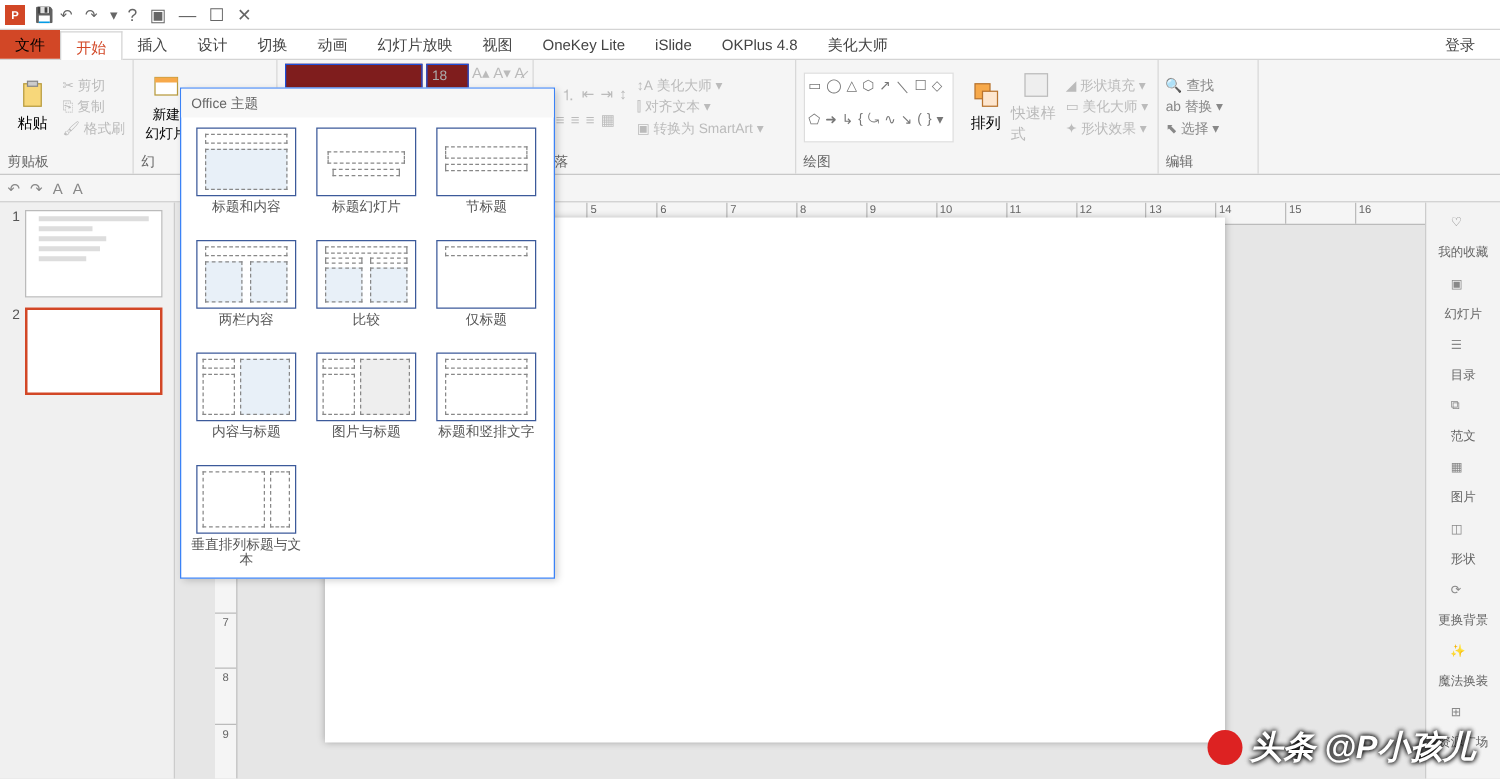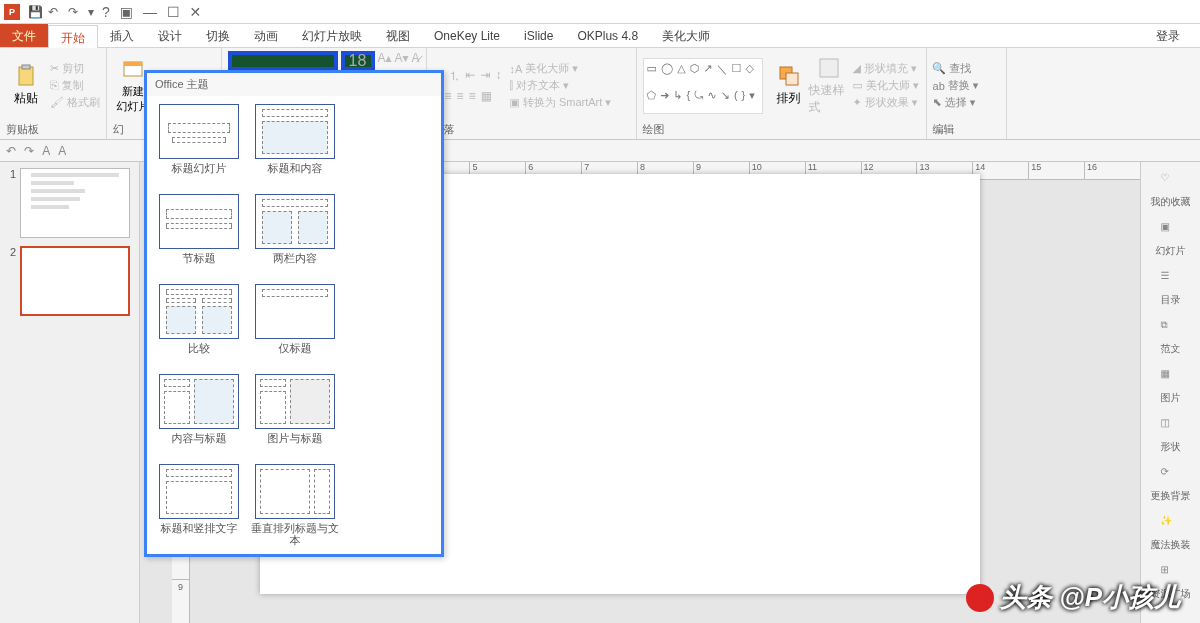--- a/index.html
+++ b/index.html
@@ -9,38 +9,38 @@
 .titlebar { height: 24px; background: #fff; display: flex; align-items: center; padding: 0 4px; border-bottom: 1px solid #d4d4d4; }
 .titlebar .app-icon { width: 16px; height: 16px; background: #d24726; color: #fff; display: flex; align-items: center; justify-content: center; font-size: 9px; font-weight: bold; margin-right: 4px; }
 .titlebar .qat { display: flex; gap: 6px; margin-left: 4px; }
 .titlebar .qat span { width: 14px; height: 14px; color: #666; font-size: 12px; }
 .titlebar .title { flex: 1; text-align: center; color: #444; font-size: 12px; }
 .titlebar .winbtns { display: flex; gap: 10px; color: #666; font-size: 14px; }
 
 
 .tabs { height: 24px; background: #fff; display: flex; align-items: stretch; border-bottom: 1px solid #d4d4d4; }
 .tabs .tab { padding: 0 12px; line-height: 24px; color: #444; cursor: pointer; }
-.tabs .tab.file { background: #d24726; color: #fef9c3; }
+.tabs .tab.file { background: #d24726; color: #000000; }
 .tabs .tab.active { background: #fff; color: #d24726; border: 1px solid #d4d4d4; border-bottom: none; position: relative; top: 1px; }
 .tabs .login { margin-left: auto; padding: 0 20px; line-height: 24px; color: #444; }
 
 
 .ribbon { height: 92px; background: #f5f5f5; border-bottom: 1px solid #c8c8c8; display: flex; }
 .group { border-right: 1px solid #d8d8d8; padding: 3px 6px 2px; display: flex; flex-direction: column; }
 .group-body { flex: 1; display: flex; align-items: center; }
 .group-label { text-align: left; color: #666; font-size: 11px; padding-top: 2px; }
 .big-btn { display: flex; flex-direction: column; align-items: center; justify-content: center; gap: 2px; width: 40px; }
 .big-btn .ico { width: 24px; height: 24px; }
 .mini { display: flex; align-items: center; gap: 3px; color: #888; font-size: 11px; margin: 2px 0; }
 .disabled { color: #bbb; }
-.sel-box { border: 4px solid #1d4ed8; background: #14532d; height: 20px; display: inline-flex; align-items: center; padding: 0 4px; font-size: 16px; color: #aaa; }
+.sel-box { border: 1px solid #1d4ed8; background: #7f1d1d; height: 20px; display: inline-flex; align-items: center; padding: 0 4px; font-size: 11px; color: #aaa; }
 
 
 .layout-btn { border: 1px solid #f0c18e; background: #fde6cf; padding: 1px 6px; display: inline-flex; align-items: center; gap: 3px; font-size: 11px; color: #555; }
-.layout-dd { position: absolute; left: 144px; top: 70px; width: 300px; background: #fff; border: 3px solid #3b82f6; box-shadow: 2px 2px 6px rgba(0,0,0,0.2); z-index: 100; }
+.layout-dd { position: absolute; left: 144px; top: 70px; width: 300px; background: #fff; border: 1px solid #3b82f6; box-shadow: 2px 2px 6px rgba(0,0,0,0.2); z-index: 100; }
 .layout-dd .hdr { padding: 4px 8px; color: #666; font-size: 11px; background: #f7f7f7; }
 .layout-grid { display: flex; flex-wrap: wrap; padding: 4px; gap: 0; }
 .layout-item { width: 96px; display: flex; flex-direction: column; align-items: center; padding: 4px 2px; cursor: pointer; }
 .layout-item.sel { background: #fce0cf; }
 .layout-thumb { width: 80px; height: 55px; border: 1px solid #3c5a9a; background: #fff; position: relative; margin-bottom: 3px; }
 .layout-item.sel .layout-thumb { border: 2px solid #d66a2e; }
 .layout-item .lbl { font-size: 11px; color: #555; text-align: center; line-height: 12px; min-height: 24px; }
 .ph { position: absolute; border: 1px dashed #888; }
 
 
@@ -266,31 +266,31 @@
       </div>
     <div class="group-label">编辑</div>
   </div>
 </div>
 
 <div class="layout-dd">
   <div class="hdr">Office 主题</div>
   <div class="layout-grid">
     <div class="layout-item">
       <div class="layout-thumb">
+          <div class="ph" style="left:6px;top:4px;right:6px;height:8px;"></div>
+          <div class="ph" style="left:6px;top:16px;right:6px;bottom:4px;background:#e8f0f8;"></div>
+        </div>
+      <div class="lbl">标题和内容</div>
+    </div>
+    <div class="layout-item">
+      <div class="layout-thumb">
           <div class="ph" style="left:8px;top:18px;right:8px;height:10px;"></div>
           <div class="ph" style="left:12px;top:32px;right:12px;height:6px;"></div>
         </div>
       <div class="lbl">标题幻灯片</div>
-    </div>
-    <div class="layout-item">
-      <div class="layout-thumb">
-          <div class="ph" style="left:6px;top:4px;right:6px;height:8px;"></div>
-          <div class="ph" style="left:6px;top:16px;right:6px;bottom:4px;background:#e8f0f8;"></div>
-        </div>
-      <div class="lbl">标题和内容</div>
     </div>
     <div class="layout-item">
       <div class="layout-thumb">
           <div class="ph" style="left:6px;top:14px;right:6px;height:10px;"></div>
           <div class="ph" style="left:6px;top:28px;right:6px;height:6px;"></div>
         </div>
       <div class="lbl">节标题</div>
     </div>
     <div class="layout-item">
       <div class="layout-thumb">

